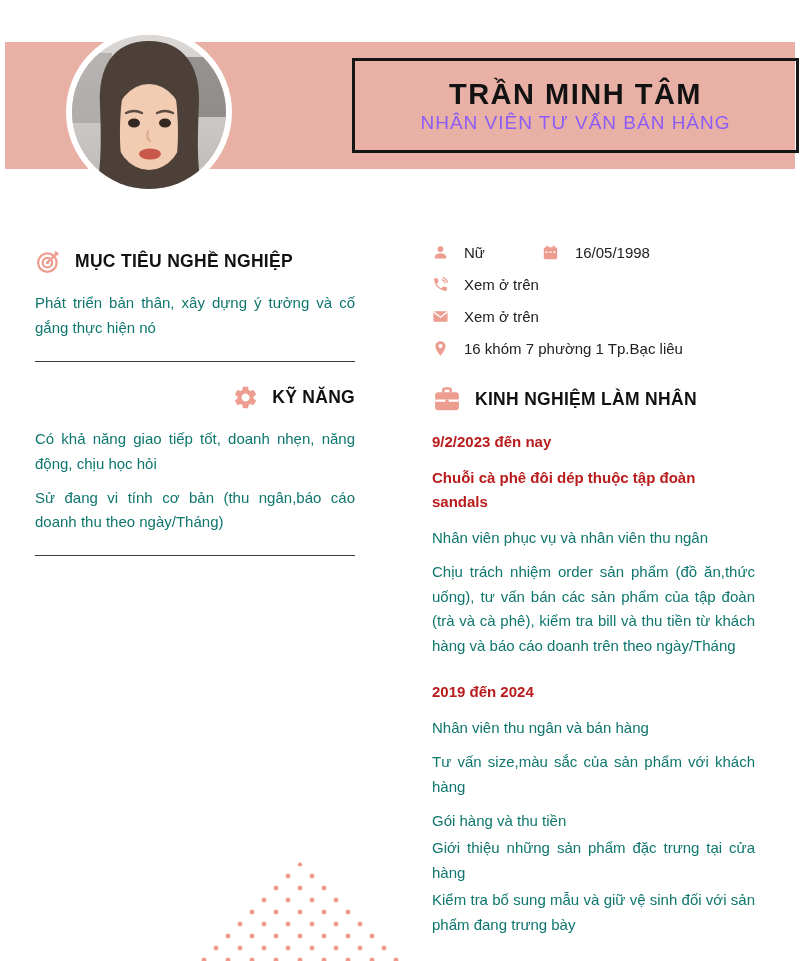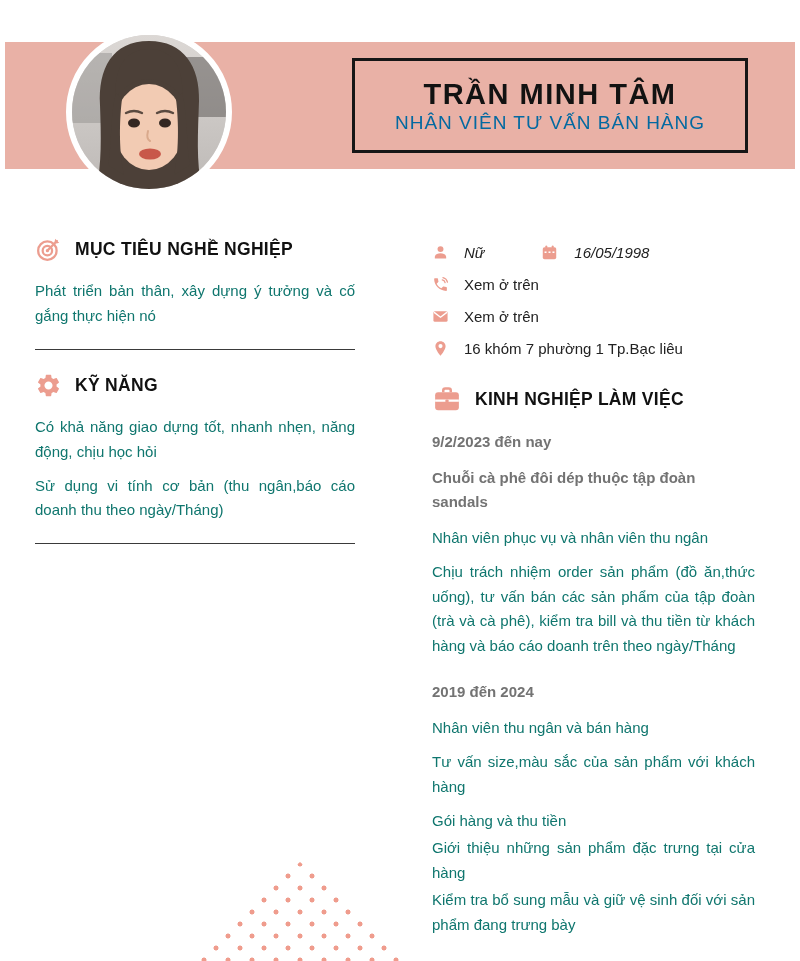--- a/index.html
+++ b/index.html
@@ -11,50 +11,50 @@
   }
   
   .band{position:absolute;left:5px;top:42px;width:790px;height:127px;background:#E9B1A6;}
   .photo{
     position:absolute;left:66px;top:29px;width:166px;height:166px;
     border:6px solid #ffffff;border-radius:50%;box-sizing:border-box;
     overflow:hidden;background:#d8d4d1;z-index:3;
   }
   .photo svg{display:block;width:100%;height:100%;}
   .name-box{
-    position:absolute;left:352px;top:58px;width:396px;height:95px;
+    position:absolute;left:352px;top:58px;width:447px;height:95px;
     border:3px solid #161616;box-sizing:border-box;z-index:2;
     display:flex;flex-direction:column;align-items:center;justify-content:center;
   }
   .name{font-size:29px;font-weight:bold;letter-spacing:1.5px;color:#121212;line-height:1.2;}
-  .job-title{font-size:19px;letter-spacing:1px;color:#0369a1;}
-  
-  .left-col{position:absolute;left:35px;top:236px;width:320px;}
+  .job-title{font-size:19px;letter-spacing:1px;color:#8b5cf6;}
+  
+  .left-col{position:absolute;left:35px;top:248px;width:320px;}
   .right-col{position:absolute;left:432px;top:244px;width:323px;}
   
   .sec-head{display:flex;align-items:center;gap:13px;margin:0 0 16px 0;}
   .sec-head .sec-icon{width:27px;height:27px;flex:0 0 auto;display:flex;align-items:center;justify-content:center;}
   .sec-head .sec-icon svg{width:27px;height:27px;display:block;}
   .sec-label{font-size:17.5px;font-weight:bold;color:#111;letter-spacing:.3px;}
   .body-text{font-size:15px;line-height:1.66;text-align:justify;margin:0 0 9px 0;color:#0f766e;}
   .rule{border:none;border-top:1px solid #3a3a3a;margin:20px 0 0 0;width:100%;}
-  .skills-head{margin-top:22px;}
+  .skills-head{margin-top:22px;justify-content:flex-end;}
   
   .info-row{display:flex;align-items:center;margin-bottom:15px;min-height:17px;}
   .info-row .i-icon{width:17px;height:17px;margin-right:15px;flex:0 0 auto;}
   .info-row .i-icon svg{width:17px;height:17px;display:block;}
   .info-text{font-size:15px;color:#222;}
   .info-pair{display:flex;}
-  .info-cell{display:flex;align-items:center;font-style:italic;}
+  .info-cell{display:flex;align-items:center;}
   .info-cell.second{margin-left:57px;}
   .info-cell.second .i-icon{margin-right:16px;}
   
   .exp-head{margin-top:27px;margin-bottom:16px;}
   .exp-head .sec-icon,.exp-head .sec-icon svg{width:30px;height:30px;}
-  .bold-line{font-size:15px;font-weight:bold;color:#737373;margin:0 0 13px 0;line-height:1.55;}
+  .bold-line{font-size:15px;font-weight:bold;color:#b91c1c;margin:0 0 13px 0;line-height:1.55;}
   .entry{margin-top:4px;}
   .entry .body-text{margin-bottom:9px;}
   .entry-gap{height:8px;}
   
   .dots-triangle{
     position:absolute;left:184px;top:862px;width:232px;height:100px;
     clip-path:polygon(50% 0%,0% 100%,100% 100%);
     background-image:
       radial-gradient(circle,#EF9C8D 2.2px,rgba(239,156,141,0) 2.8px),
       radial-gradient(circle,#EF9C8D 2.2px,rgba(239,156,141,0) 2.8px);
@@ -117,22 +117,22 @@
   <hr class="rule">
 
   <div class="sec-head skills-head">
     <span class="sec-icon">
       <svg viewBox="0 0 24 24" aria-hidden="true">
         <path class="icon-fill" fill-rule="evenodd" d="M19.14 12.94c.04-.3.06-.61.06-.94 0-.32-.02-.64-.07-.94l2.03-1.58c.18-.14.23-.41.12-.61l-1.92-3.32c-.12-.22-.37-.29-.59-.22l-2.39.96c-.5-.38-1.03-.7-1.62-.94L14.4 2.81c-.04-.24-.24-.41-.48-.41h-3.84c-.24 0-.43.17-.47.41l-.36 2.54c-.59.24-1.13.57-1.62.94l-2.39-.96c-.22-.08-.47 0-.59.22L2.74 8.87c-.12.21-.08.47.12.61l2.03 1.58c-.05.3-.09.63-.09.94s.02.64.07.94l-2.03 1.58c-.18.14-.23.41-.12.61l1.92 3.32c.12.22.37.29.59.22l2.39-.96c.5.38 1.03.7 1.62.94l.36 2.54c.05.24.24.41.48.41h3.84c.24 0 .44-.17.47-.41l.36-2.54c.59-.24 1.13-.56 1.62-.94l2.39.96c.22.08.47 0 .59-.22l1.92-3.32c.12-.22.07-.47-.12-.61l-2.01-1.58zM12 15.6c-1.98 0-3.6-1.62-3.6-3.6s1.62-3.6 3.6-3.6 3.6 1.62 3.6 3.6-1.62 3.6-3.6 3.6z"></path>
       </svg>
     </span>
     <span class="sec-label">KỸ NĂNG</span>
   </div>
-  <p class="body-text">Có khả năng giao dựng tốt, nhanh nhẹn, năng động, chịu học hỏi</p>
-  <p class="body-text">Sử dụng vi tính cơ bản (thu ngân,báo cáo doanh thu theo ngày/Tháng)</p>
+  <p class="body-text">Có khả năng giao tiếp tốt, doanh nhẹn, năng động, chịu học hỏi</p>
+  <p class="body-text">Sử đang vi tính cơ bản (thu ngân,báo cáo doanh thu theo ngày/Tháng)</p>
   <hr class="rule">
 
 </div>
 
 <div class="right-col">
 
   <div class="info-row info-pair">
     <span class="info-cell">
       <span class="i-icon">
         <svg viewBox="0 0 24 24" aria-hidden="true">
@@ -189,21 +189,21 @@
 
   <div class="sec-head exp-head">
     <span class="sec-icon">
       <svg viewBox="0 0 24 24" aria-hidden="true">
         <path class="icon-stroke" stroke-width="2" d="M9 6.5V5.2c0-.9.7-1.6 1.6-1.6h2.8c.9 0 1.6.7 1.6 1.6v1.3"></path>
         <rect x="2.5" y="6.5" width="19" height="14.5" rx="2.4" class="icon-fill"></rect>
         <rect x="2.5" y="12.4" width="19" height="1.8" fill="#fff"></rect>
         <rect x="10.7" y="12.4" width="2.6" height="3.4" rx="0.8" class="icon-fill"></rect>
       </svg>
     </span>
-    <span class="sec-label">KINH NGHIỆP LÀM VIỆC</span>
+    <span class="sec-label">KINH NGHIỆM LÀM NHÂN</span>
   </div>
 
   <div class="entry">
     <p class="bold-line">9/2/2023 đến nay</p>
     <p class="bold-line">Chuỗi cà phê đôi dép thuộc tập đoàn sandals</p>
     <p class="body-text">Nhân viên phục vụ và nhân viên thu ngân</p>
     <p class="body-text">Chịu trách nhiệm order sản phẩm (đồ ăn,thức uống), tư vấn bán các sản phẩm của tập đoàn (trà và cà phê), kiểm tra bill và thu tiền từ khách hàng và báo cáo doanh trên theo ngày/Tháng</p>
   </div>
 
   <div class="entry-gap"></div>

